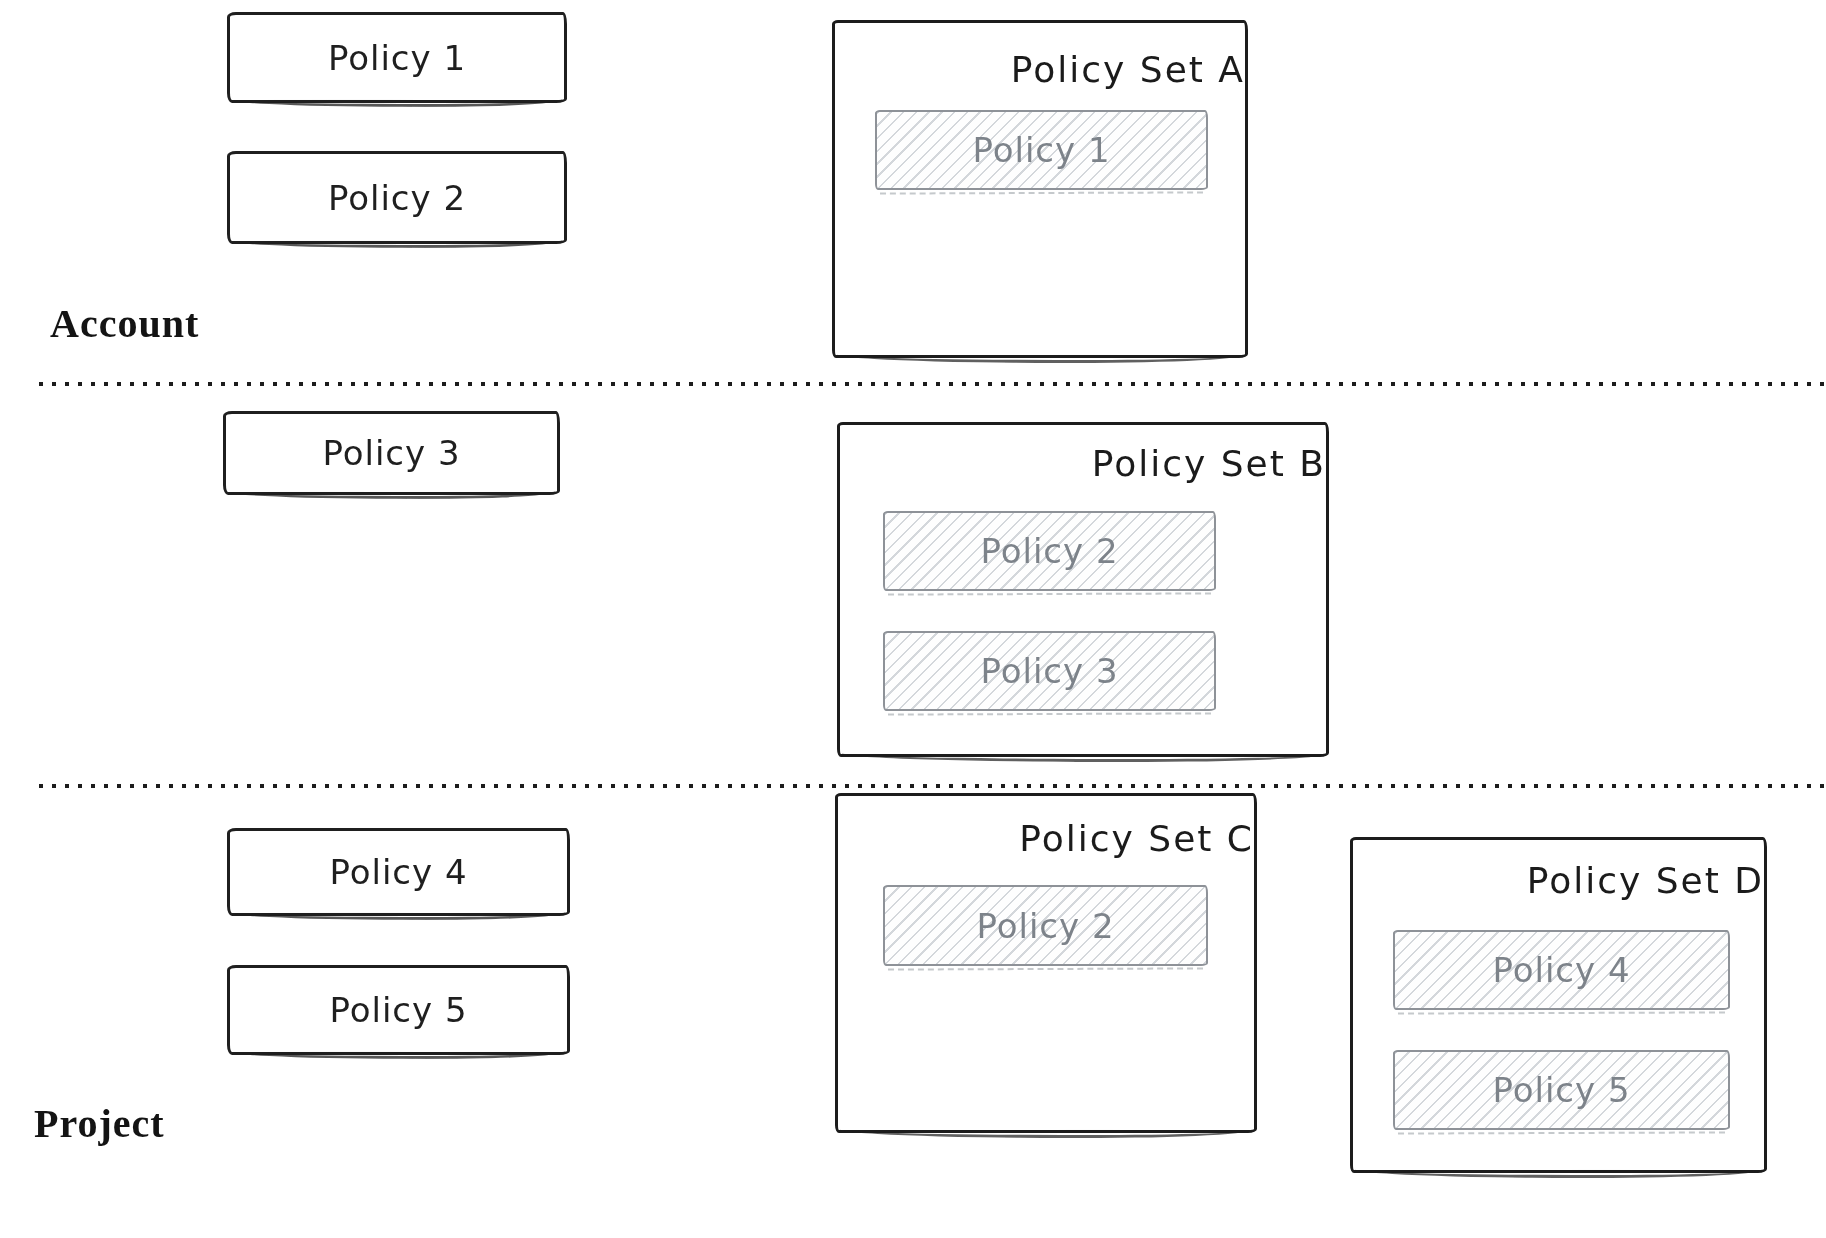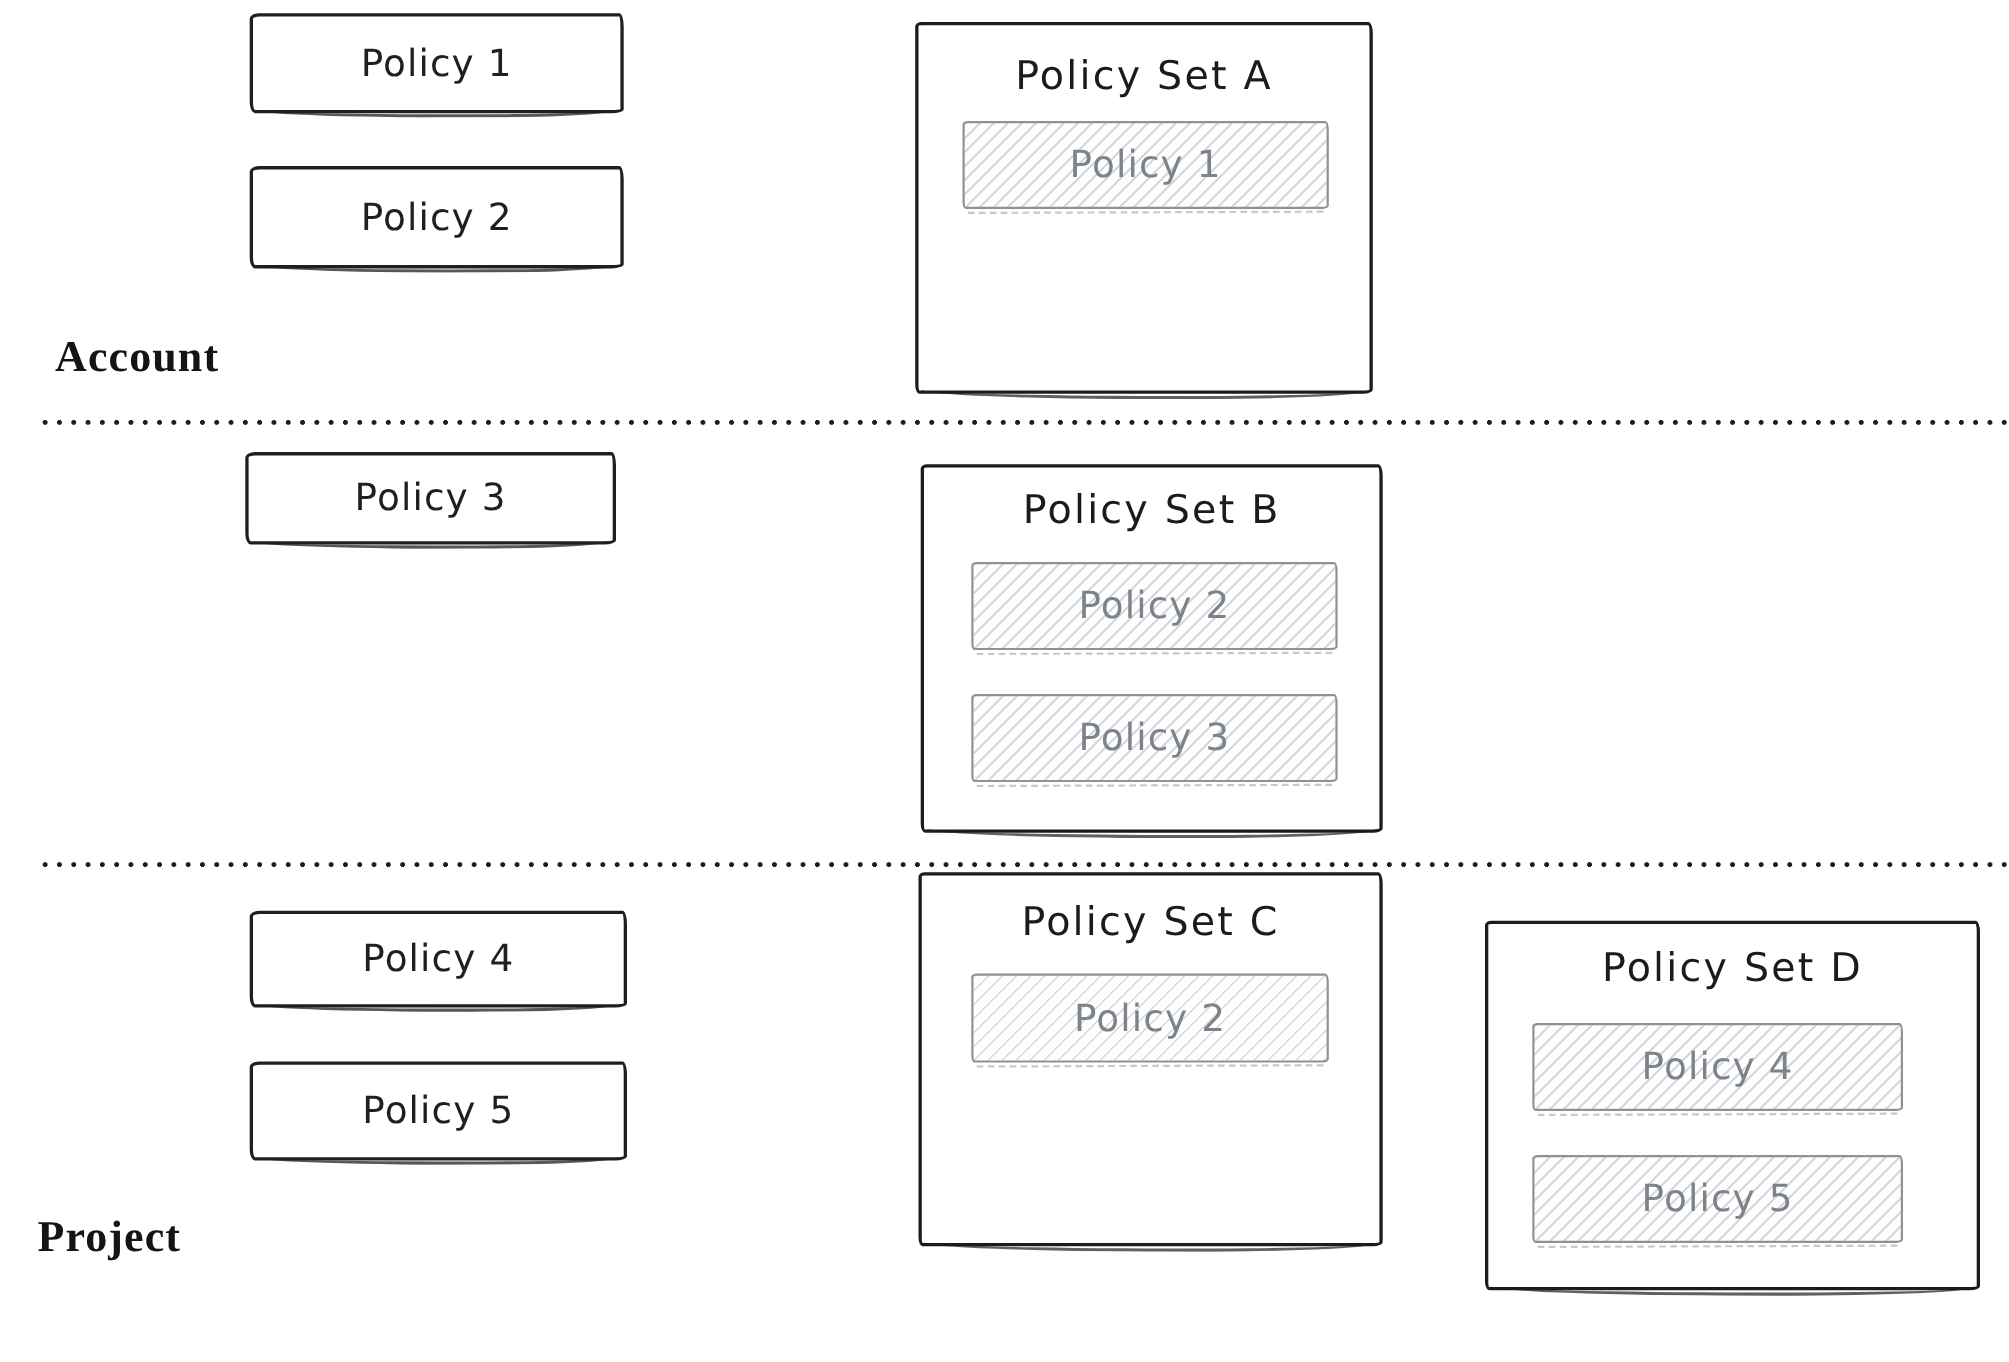--- a/index.html
+++ b/index.html
@@ -62,21 +62,21 @@
     bottom: -8px;
     height: 6px;
     border-bottom: 3px solid rgba(28,28,28,0.7);
     border-radius: 20% 70% 50% 60% / 0 0 100% 100%;
     transform: rotate(0.12deg);
   }
   .set-title {
     position: absolute;
     left: 0;
     right: 0;
-    text-align: center;
+    text-align: right;
     font-size: 36px;
     letter-spacing: 2px;
     color: #1b1b1b;
     white-space: nowrap;
   }
 
   
   .hbox {
     position: absolute;
     background-color: #fefefe;
@@ -154,21 +154,21 @@
   </div>
 
   <div class="tier-label" style="left:50px; top:300px">Account</div>
 
   <div class="dotline" style="top:381px"></div>
 
   <div class="pbox" style="left:223px; top:411px; width:337px; height:84px">
     <span class="pbox-text">Policy 3</span>
   </div>
 
-  <div class="setbox" style="left:837px; top:422px; width:420px; height:335px">
+  <div class="setbox" style="left:837px; top:422px; width:492px; height:335px">
     <div class="set-title" style="top:18px">Policy Set B</div>
     <div class="hbox" style="left:43px; top:86px; width:333px; height:80px">
       <span class="hbox-text">Policy 2</span>
     </div>
     <div class="hbox" style="left:43px; top:206px; width:333px; height:80px">
       <span class="hbox-text">Policy 3</span>
     </div>
   </div>
 
 
@@ -182,21 +182,21 @@
     <span class="pbox-text">Policy 5</span>
   </div>
 
   <div class="setbox" style="left:835px; top:793px; width:422px; height:340px">
     <div class="set-title" style="top:22px">Policy Set C</div>
     <div class="hbox" style="left:45px; top:89px; width:325px; height:81px">
       <span class="hbox-text">Policy 2</span>
     </div>
   </div>
 
-  <div class="setbox" style="left:1350px; top:837px; width:450px; height:336px">
+  <div class="setbox" style="left:1350px; top:837px; width:417px; height:336px">
     <div class="set-title" style="top:20px">Policy Set D</div>
     <div class="hbox" style="left:40px; top:90px; width:337px; height:80px">
       <span class="hbox-text">Policy 4</span>
     </div>
     <div class="hbox" style="left:40px; top:210px; width:337px; height:80px">
       <span class="hbox-text">Policy 5</span>
     </div>
   </div>
 
   <div class="tier-label" style="left:34px; top:1100px">Project</div>

